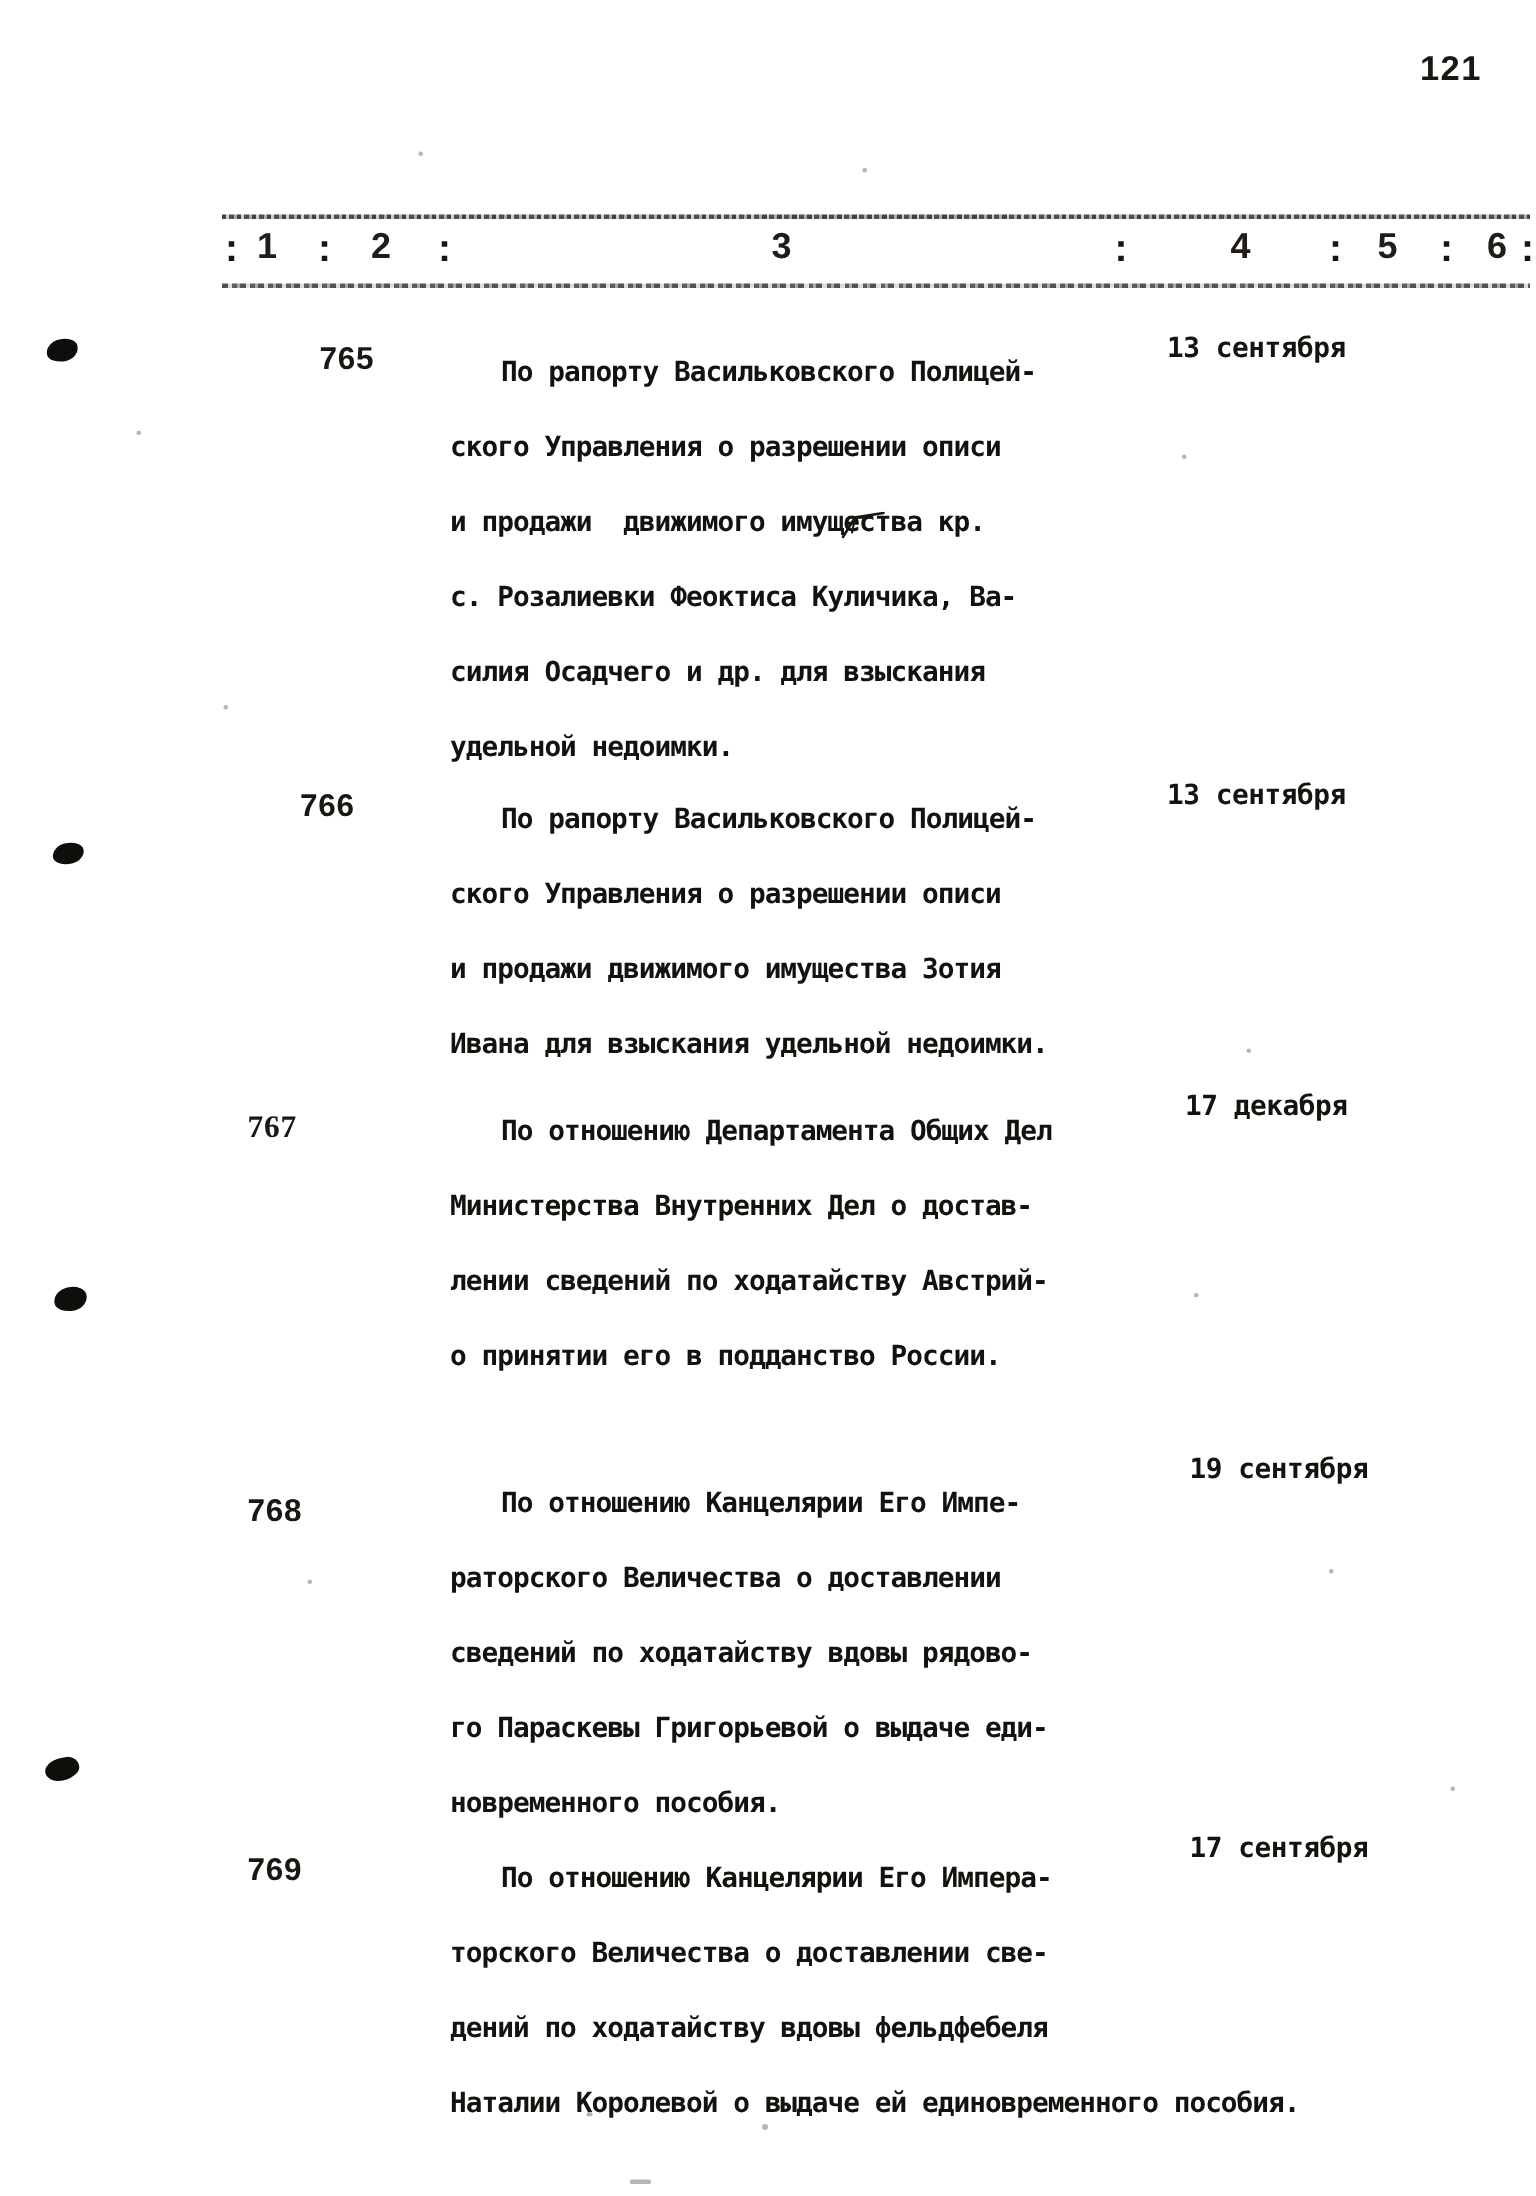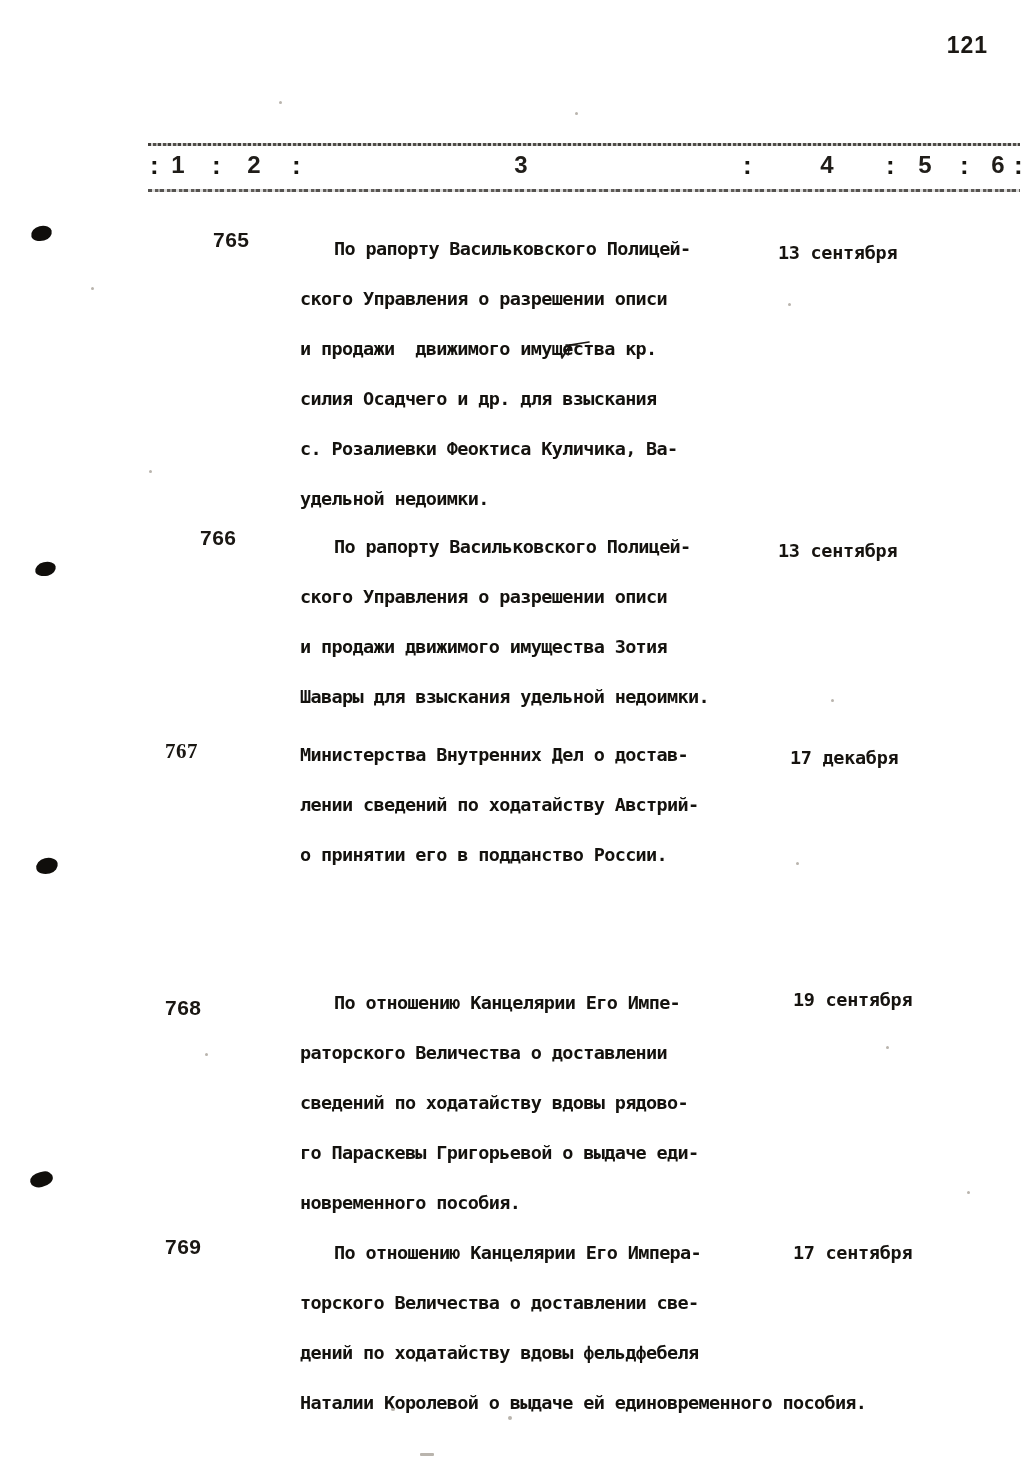--- a/index.html
+++ b/index.html
@@ -102,21 +102,20 @@
     color: #1a1713;
   }
   .entry-date {
     position: absolute;
     font-family: "DejaVu Sans Mono", monospace;
     font-size: 18.5px;
     font-weight: 700;
     letter-spacing: -0.3px;
     color: #16130f;
     white-space: nowrap;
-    margin-top: 20px;
   }
   .entry-body {
     position: absolute;
     left: 300px;
     width: 720px;
   }
   .line {
     font-family: "DejaVu Sans Mono", monospace;
     font-size: 18.5px;
     font-weight: 700;
@@ -176,41 +175,42 @@
 
 <div id="register">
 
   <div class="entry" style="top:224px;">
     <div class="entry-number" style="top:4px;margin-left:48px;">765</div>
     <div class="entry-date" style="left:778px; top:-2px;">13 сентября</div>
     <div class="entry-body">
       <div class="line indent">По рапорту Васильковского Полицей-</div>
       <div class="line">ского Управления о разрешении описи</div>
       <div class="line">и продажи  движимого имущества кр.</div>
+      <div class="line">с. Розалиевки Феоктиса Куличика, Ва-</div>
       <div class="line">силия Осадчего и др. для взыскания</div>
-      <div class="line">с. Розалиевки Феоктиса Куличика, Ва-</div>
       <div class="line">удельной недоимки.</div>
     </div>
   </div>
 
   <div class="entry" style="top:522px;">
     <div class="entry-number" style="top:4px;margin-left:35px;">766</div>
     <div class="entry-date" style="left:778px; top:-2px;">13 сентября</div>
     <div class="entry-body">
       <div class="line indent">По рапорту Васильковского Полицей-</div>
       <div class="line">ского Управления о разрешении описи</div>
       <div class="line">и продажи движимого имущества Зотия</div>
-      <div class="line">Шавары для взыскания удельной недоимки.</div>
+      <div class="line">Ивана для взыскания удельной недоимки.</div>
     </div>
   </div>
 
   <div class="entry" style="top:730px;">
     <div class="entry-number" style="top:9px;font-family:Liberation Serif, serif;">767</div>
     <div class="entry-date" style="left:790px; top:-3px;">17 декабря</div>
     <div class="entry-body">
+      <div class="line indent">По отношению Департамента Общих Дел</div>
       <div class="line">Министерства Внутренних Дел о достав-</div>
       <div class="line">лении сведений по ходатайству Австрий-</div>
       <div class="line">о принятии его в подданство России.</div>
     </div>
   </div>
 
   <div class="entry" style="top:978px;">
     <div class="entry-number" style="top:18px;">768</div>
     <div class="entry-date" style="left:793px; top:-9px;">19 сентября</div>
     <div class="entry-body">

